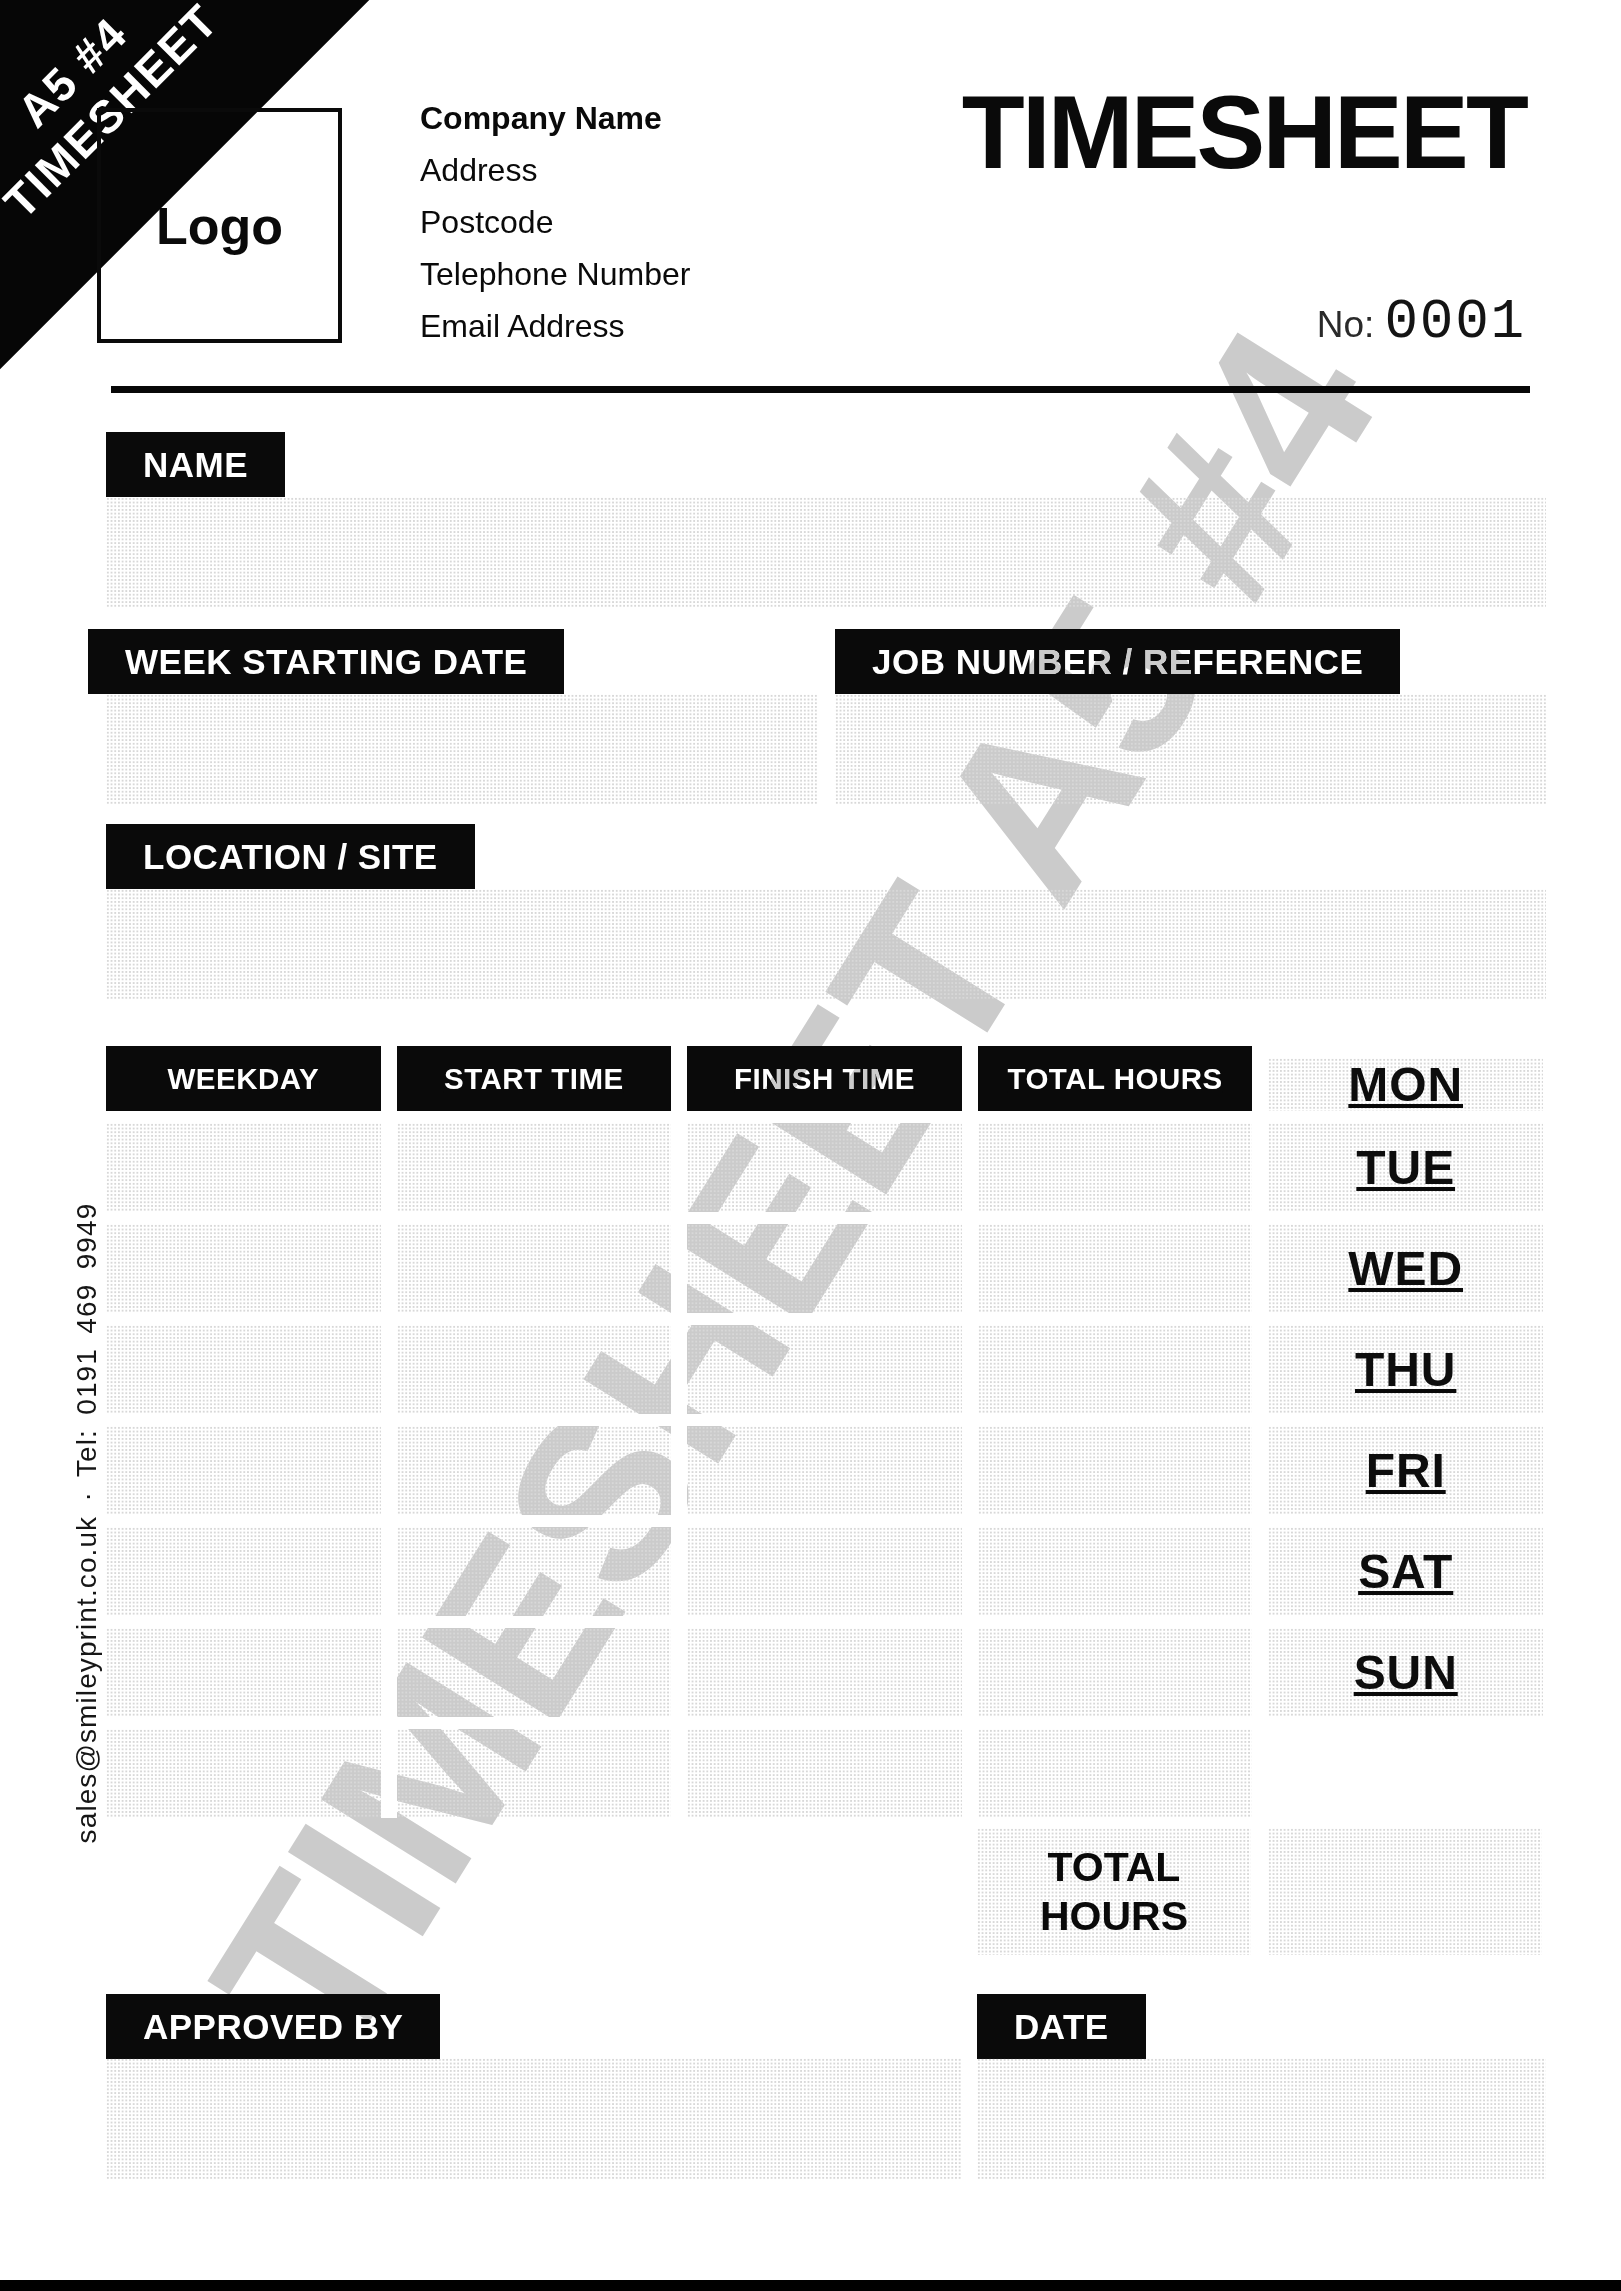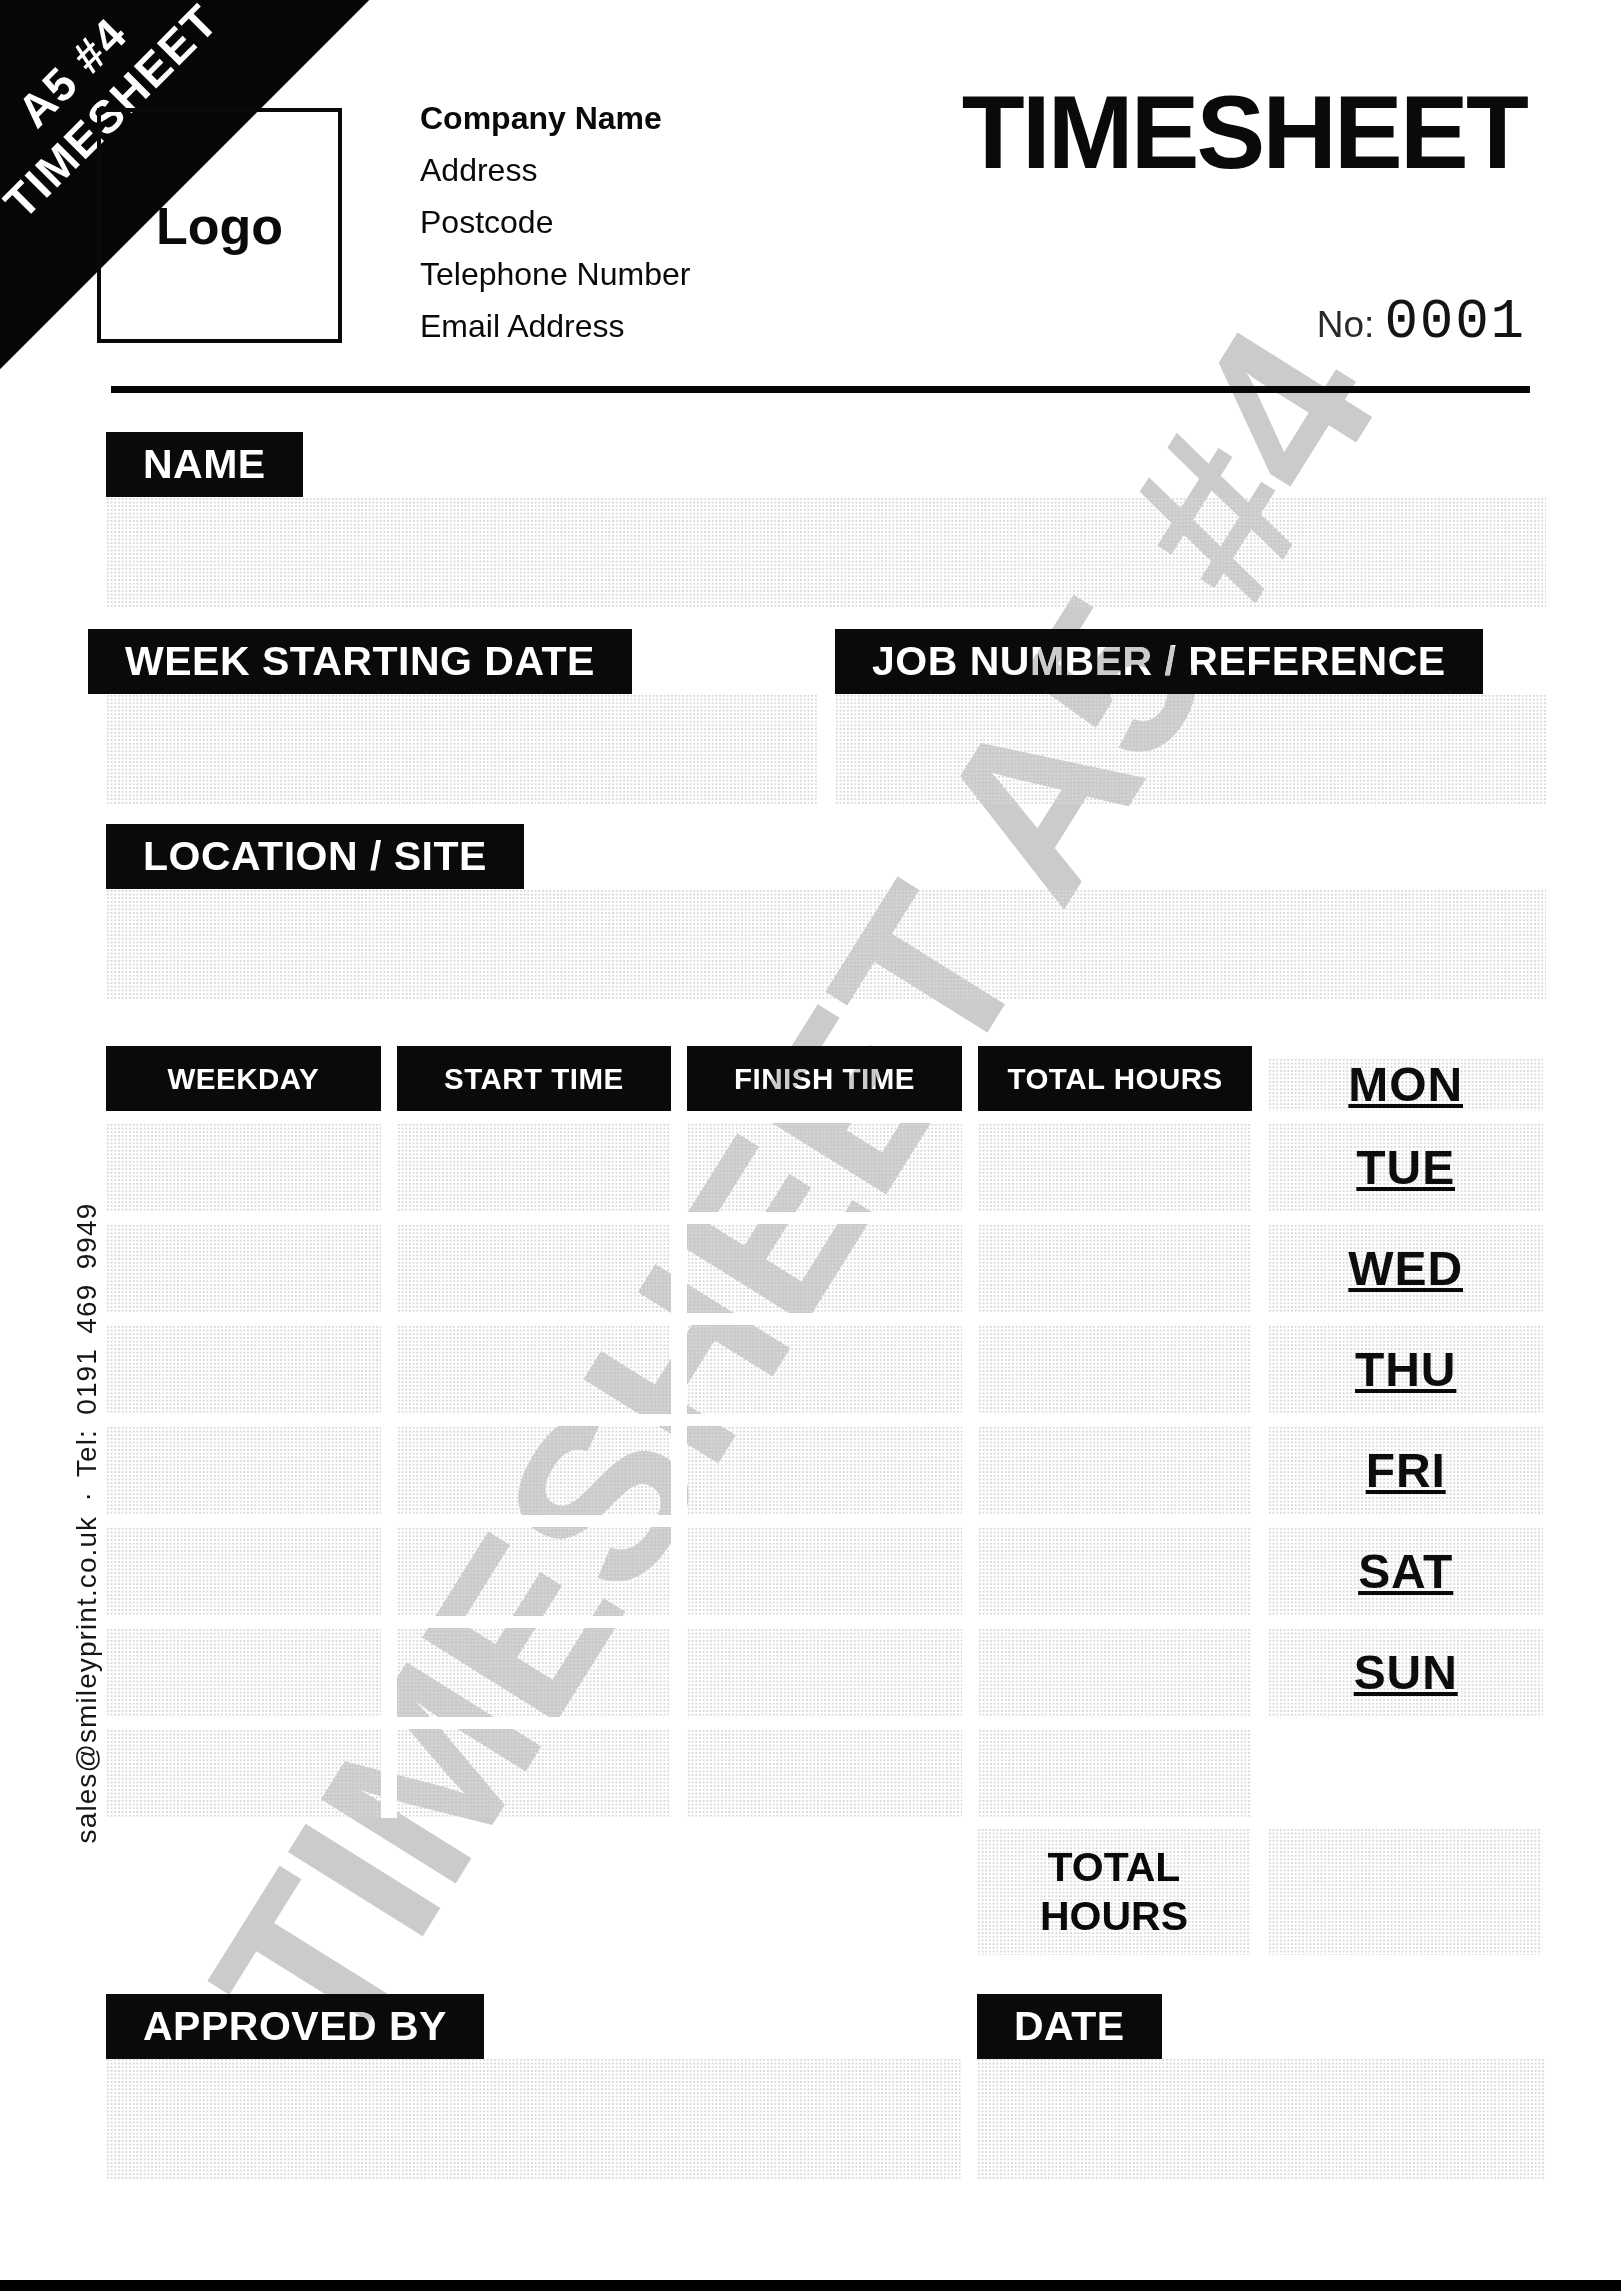--- a/index.html
+++ b/index.html
@@ -32,21 +32,21 @@
   .company-block{position:absolute; left:420px; top:92px; font-size:32px; line-height:52px;}
   .company-name{font-weight:700;}
   .doc-title{position:absolute; right:96px; top:81px; font-size:103px; font-weight:700; letter-spacing:-2.8px; line-height:1;}
   .doc-number{position:absolute; right:96px; top:290px; display:flex; align-items:baseline; gap:10px;}
   .no-label{font-size:37px; color:#2a2a2a;}
   .no-value{font-family:"Liberation Mono","DejaVu Sans Mono",monospace; font-size:56px; letter-spacing:1.8px; color:#141414;}
   .divider{position:absolute; left:111px; top:386px; width:1419px; height:6.5px; background:#070707;}
   
   .blabel{
     position:absolute; height:65px; line-height:65px; padding:0 37px;
-    background:#0a0a0a; color:#fff; font-size:41px; font-weight:700;
+    background:#0a0a0a; color:#fff; font-size:35px; font-weight:700;
     letter-spacing:0.5px; white-space:nowrap; mix-blend-mode:darken;text-align:right;
   }
   .dotted{
     background-image:radial-gradient(#d8d8d8 1.1px, transparent 1.1px);
     background-size:3.7px 3.7px;
   }
   .gfield{position:absolute;}
   .lbl-name{left:106px; top:432px;}        .fld-name{left:106px; top:497px; width:1440px; height:111px;}
   .lbl-week{left:88px; top:629px;}        .fld-week{left:106px; top:694px; width:712px; height:111px;}
   .lbl-job{left:835px; top:629px;}         .fld-job{left:835px; top:694px; width:711px; height:111px;}

